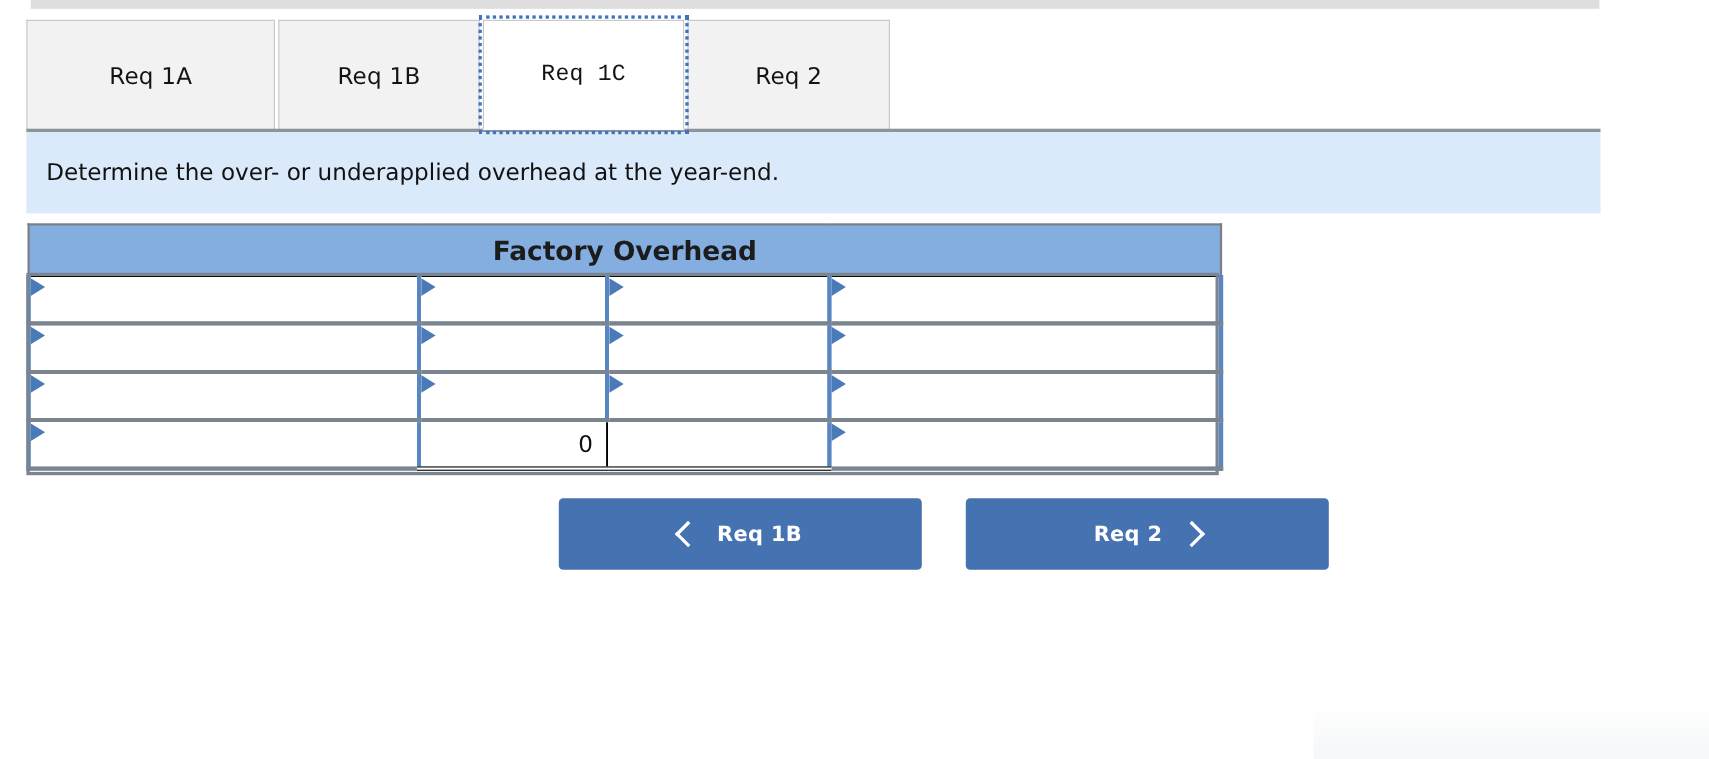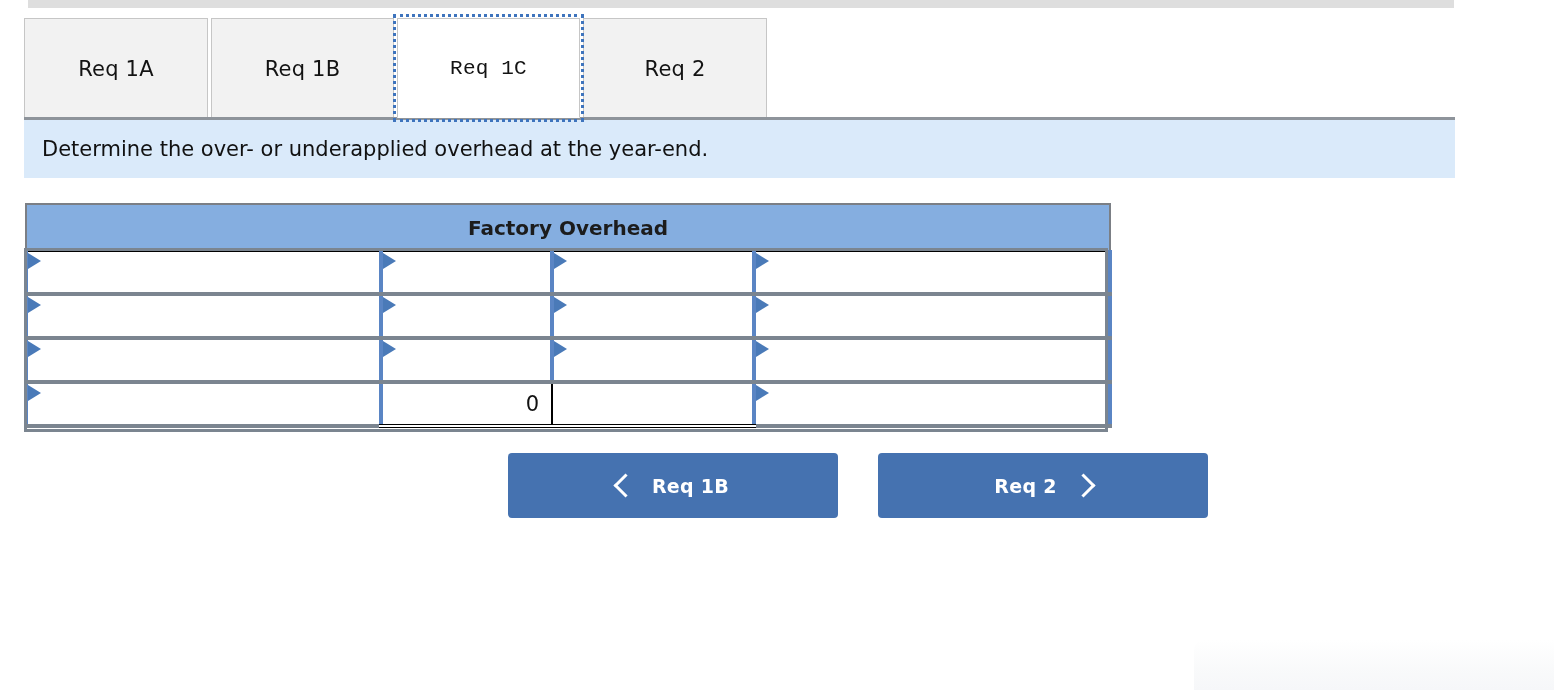--- a/index.html
+++ b/index.html
@@ -43,21 +43,21 @@
     display: flex;
     align-items: center;
     justify-content: center;
     font-size: 21px;
     color: #131313;
     letter-spacing: .2px;
     margin-right: 3px;
     position: relative;
     cursor: pointer;
   }
-  .tab-1a { width: 184px; }
+  .tab-1a { width: 226px; }
   .tab-1b { width: 183px; }
   .tab-1c { width: 183px; }
   .tab-2  { width: 184px; }
 
   .tab.is-active {
     background: #ffffff;
     border: 1px solid #c6c6c6;
     border-bottom: 1px solid #ffffff;
     outline: 3px dotted #3e74bd;
     outline-offset: 1px;
@@ -74,21 +74,21 @@
     height: 3px;
     background: #8e949b;
   }
 
   
   .instruction {
     position: absolute;
     left: 24px;
     top: 120px;
     width: 1431px;
-    height: 58px;
+    height: 74px;
     background: #daeafa;
     display: flex;
     align-items: center;
     padding-left: 18px;
     box-sizing: border-box;
     font-size: 21px;
     color: #111111;
   }
 
   
@@ -101,21 +101,21 @@
     table-layout: fixed;
   }
   .acct-table col.c1 { width: 355px; }
   .acct-table col.c2 { width: 171px; }
   .acct-table col.c3 { width: 202px; }
   .acct-table col.c4 { width: 356px; }
 
   .acct-header th {
     background: #85aee0;
     color: #1c1c1c;
-    font-size: 20px;
+    font-size: 24px;
     font-weight: bold;
     text-align: center;
     height: 45px;
     border: 2px solid #7b7f85;
     border-bottom: 2px solid #000000;
     padding: 0;
   }
 
   .acct-table td {
     height: 40px;

